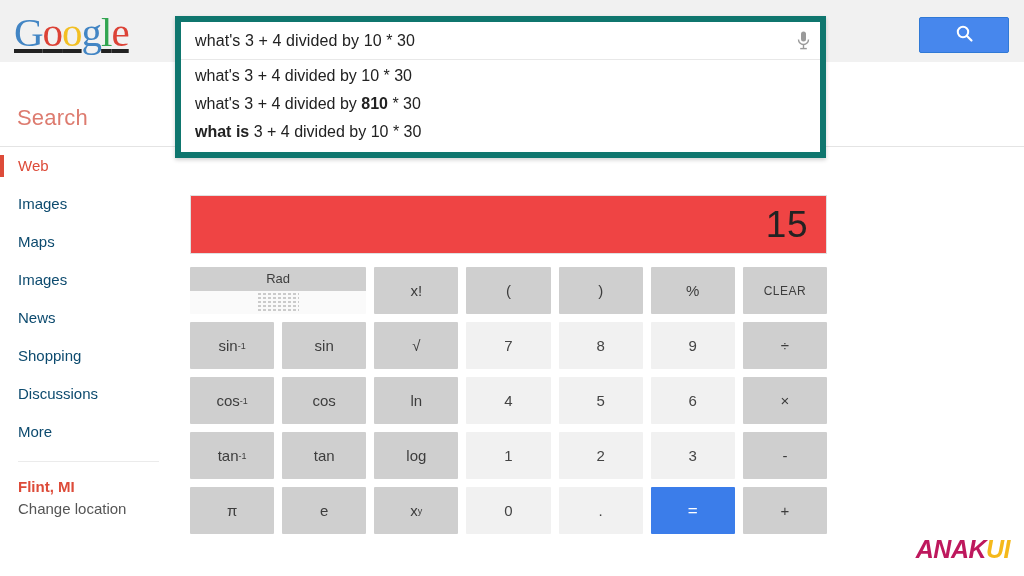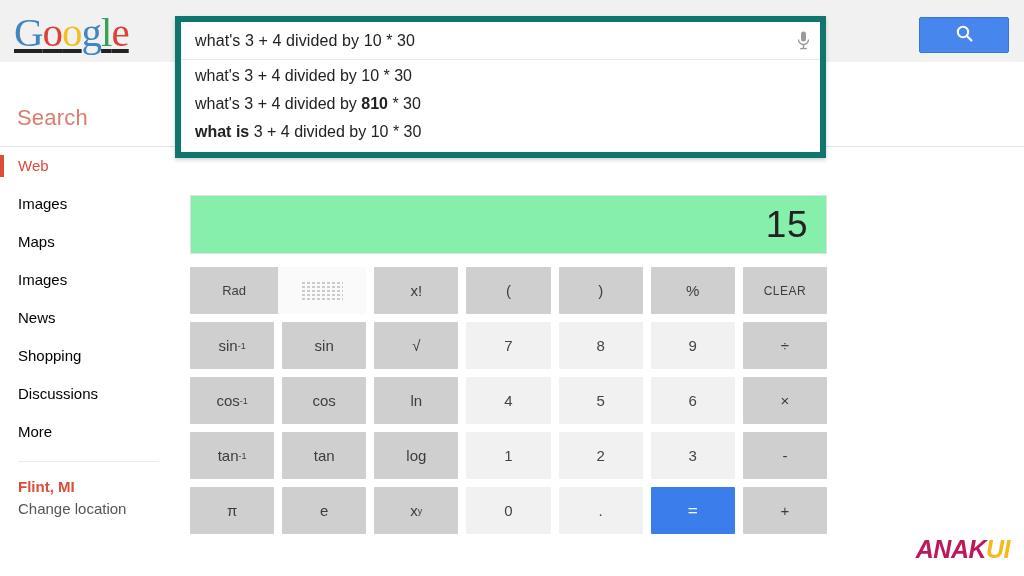--- a/index.html
+++ b/index.html
@@ -146,21 +146,21 @@
     height: 429px;
     background: #ffffff;
   }
 
   .nav-item {
     position: relative;
     height: 38px;
     line-height: 38px;
     padding-left: 18px;
     font-size: 15px;
-    color: #000000;
+    color: #0c4a6e;
     cursor: pointer;
     white-space: nowrap;
   }
   .nav-item.active { color: #dd4b39; }
   .nav-item.active::before {
     content: "";
     position: absolute;
     left: 0; top: 8px;
     width: 4px; height: 22px;
     background: #dd4b39;
@@ -202,21 +202,21 @@
     padding-right: 5px;
     height: 22px;
     line-height: 22px;
     letter-spacing: 0.3px;
   }
 
   .calc-display {
     margin-top: 9px;
     height: 59px;
     border: 1px solid #e0e0e0;
-    background: #86efac;
+    background: #ef4444;
     display: flex;
     align-items: center;
     justify-content: flex-end;
     padding-right: 18px;
   }
 
   .calc-result {
     font-size: 37px;
     color: #222;
     font-weight: 300;
@@ -275,20 +275,21 @@
     line-height: 0;
   }
 
   
   .toggle {
     grid-column: span 2;
     display: flex;
     height: 47px;
     border-radius: 1px;
     overflow: hidden;
+    flex-direction: column;
   }
   .toggle-half {
     flex: 1;
     display: flex;
     align-items: center;
     justify-content: center;
     font-size: 13px;
     cursor: pointer;
     user-select: none;
   }

